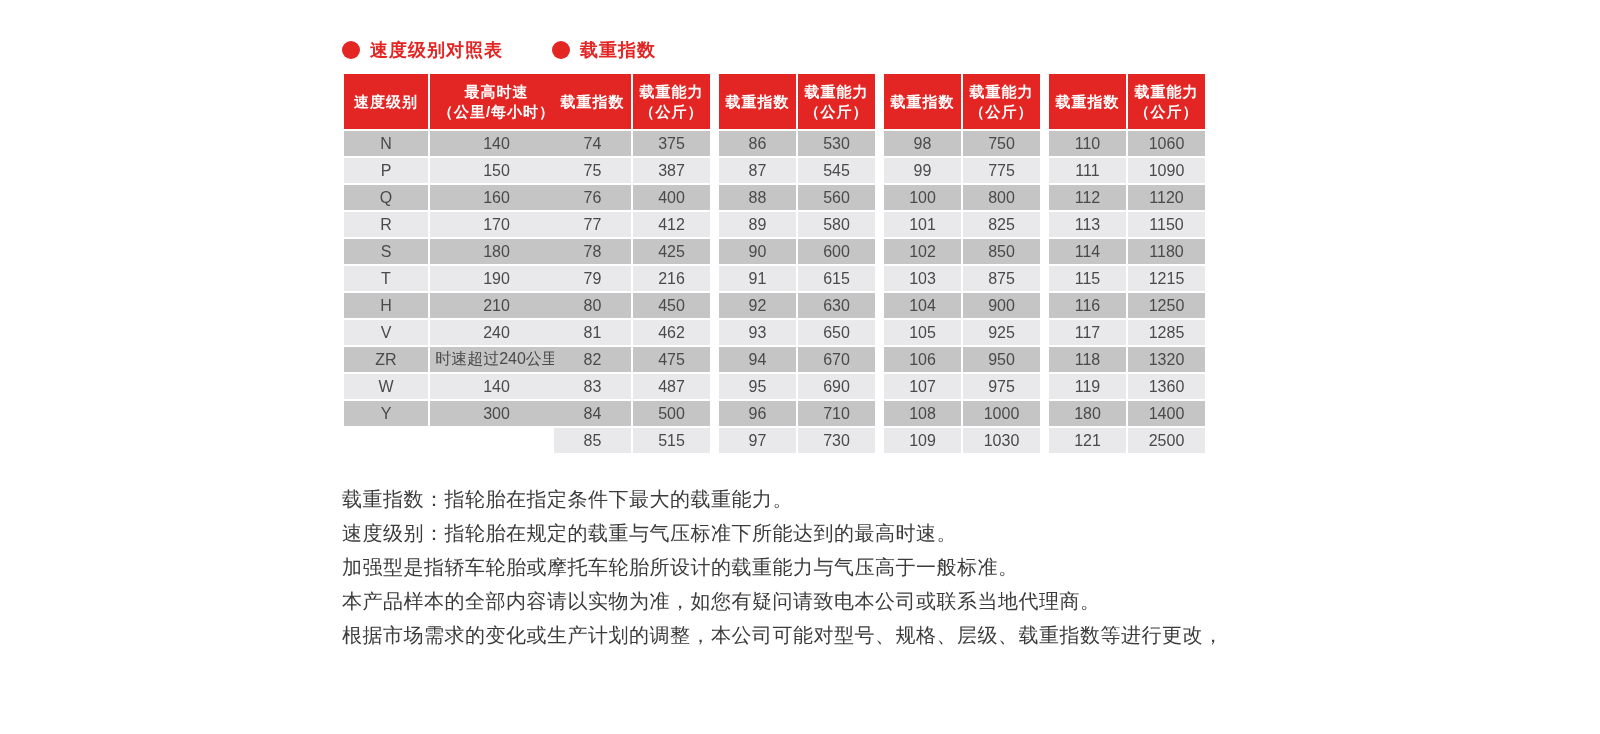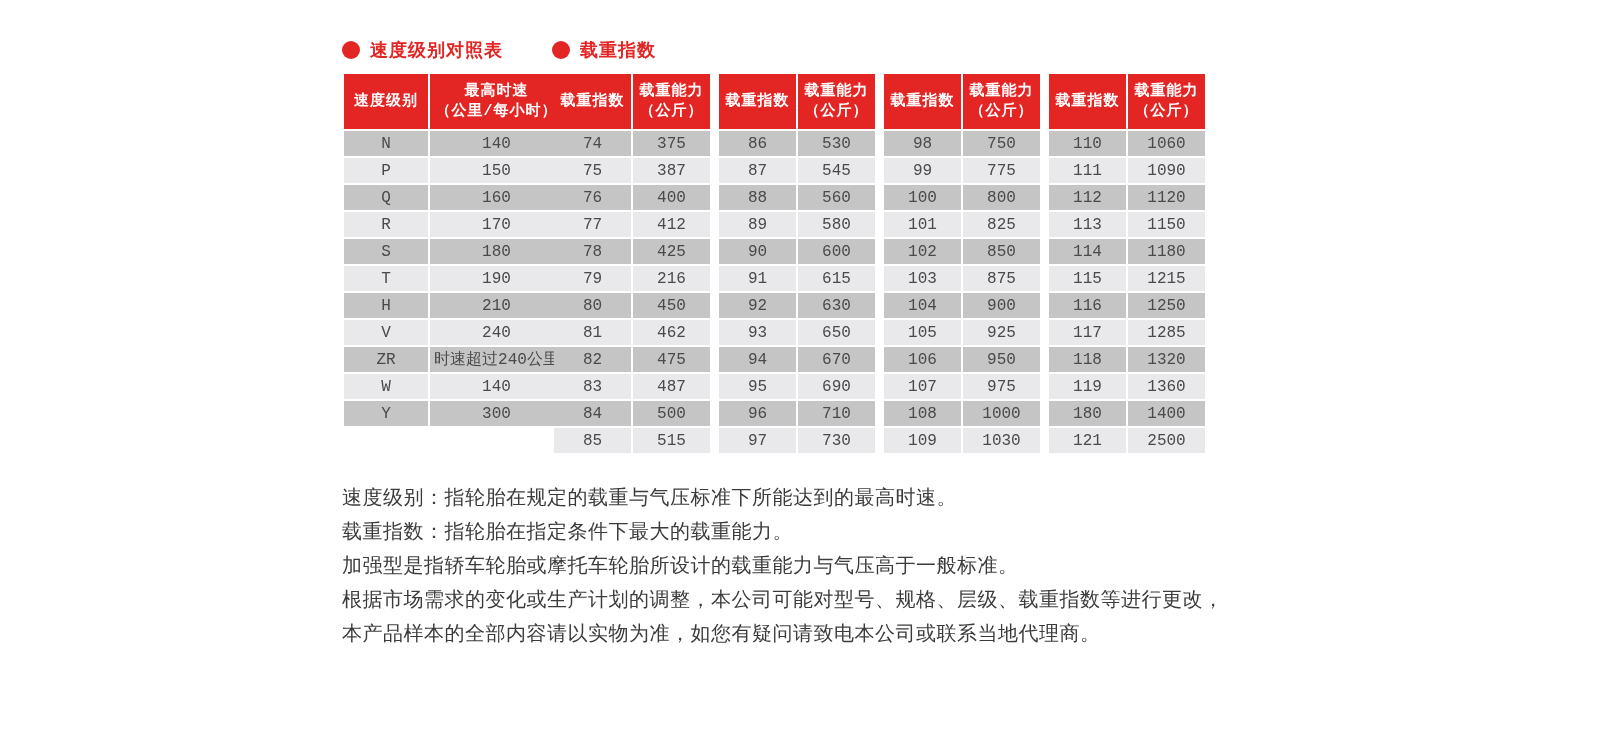--- a/index.html
+++ b/index.html
@@ -3,21 +3,21 @@
 <meta charset="utf-8">
 <style>
   :root{
     --background:#ffffff; --accent-red:#e32524; --header-text:#ffffff;
     --row-dark:#c6c5c6; --row-light:#e9e8ea; --cell-text:#4a4a4a; --note-text:#3b3b3b;
   }
   *{box-sizing:border-box;margin:0;padding:0;}
   html,body{background:#fff;}
   .canvas{
     position:relative;width:1600px;height:734px;background:var(--background);
-    font-family:Liberation Mono, monospace;overflow:hidden;
+    font-family:Liberation Sans, sans-serif;overflow:hidden;
   }
   .section{position:absolute;top:38px;}
   .speed-section{left:342px;}
   .load-section{left:552px;}
   .block-title{display:flex;align-items:center;gap:10px;height:24px;margin-bottom:10px;}
   .dot{width:18px;height:18px;border-radius:50%;background:var(--accent-red);flex:0 0 auto;}
   .title-text{color:var(--accent-red);font-size:18px;font-weight:bold;letter-spacing:1px;}
   table.spec-table{border-collapse:separate;border-spacing:2px;table-layout:fixed;}
   table.spec-table th{
     background:var(--accent-red);color:var(--header-text);
@@ -348,20 +348,20 @@
             <tr>
               <td>121</td>
               <td>2500</td>
             </tr>
           </tbody>
         </table>
       </div>
   </section>
 
   <div class="notes" id="notes">
+      <p>载重指数：指轮胎在指定条件下最大的载重能力。</p>
       <p>速度级别：指轮胎在规定的载重与气压标准下所能达到的最高时速。</p>
-      <p>载重指数：指轮胎在指定条件下最大的载重能力。</p>
       <p>加强型是指轿车轮胎或摩托车轮胎所设计的载重能力与气压高于一般标准。</p>
+      <p>本产品样本的全部内容请以实物为准，如您有疑问请致电本公司或联系当地代理商。</p>
       <p>根据市场需求的变化或生产计划的调整，本公司可能对型号、规格、层级、载重指数等进行更改，</p>
-      <p>本产品样本的全部内容请以实物为准，如您有疑问请致电本公司或联系当地代理商。</p>
     </div>
 
 </div>
 
 </body></html>

